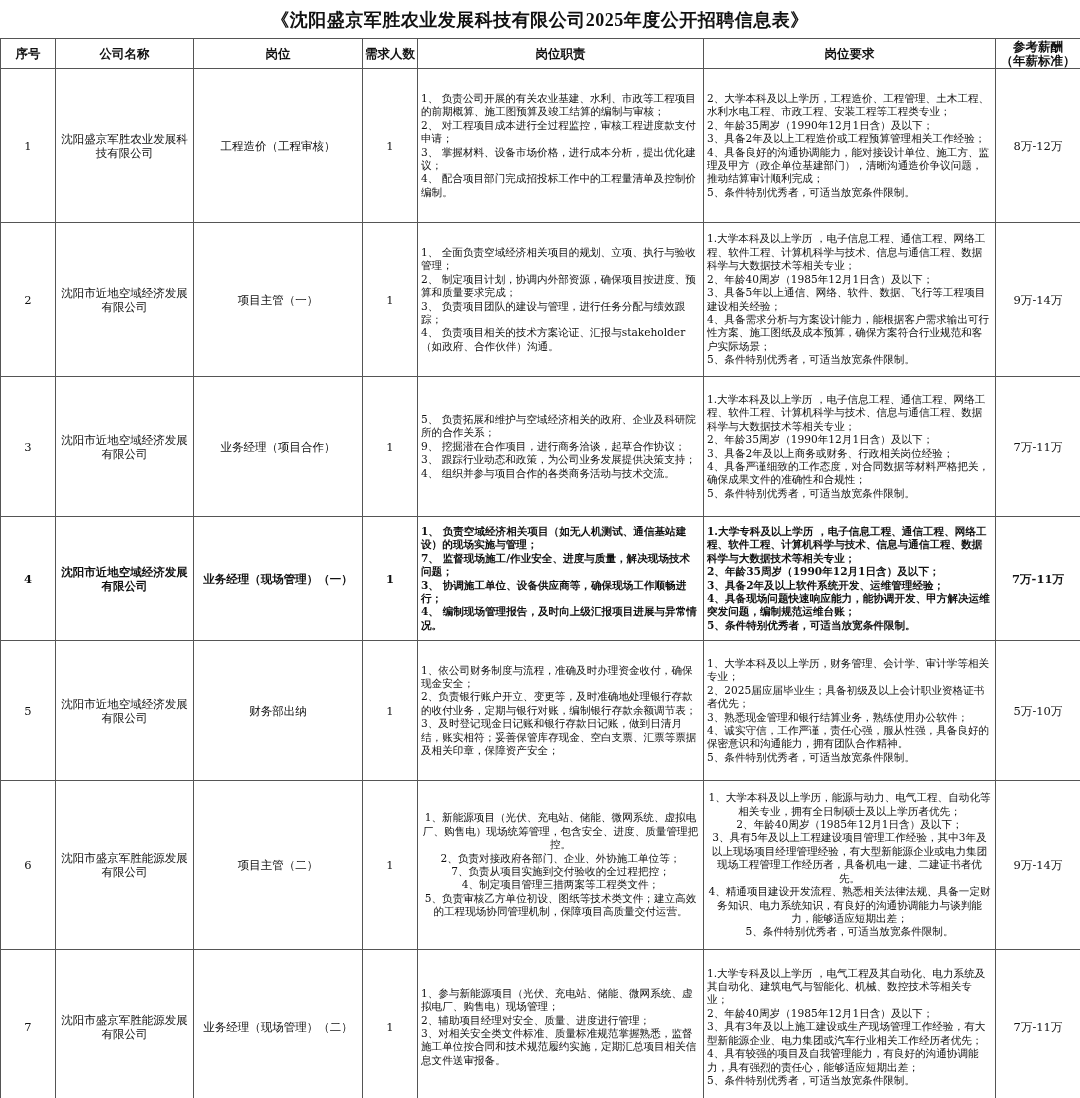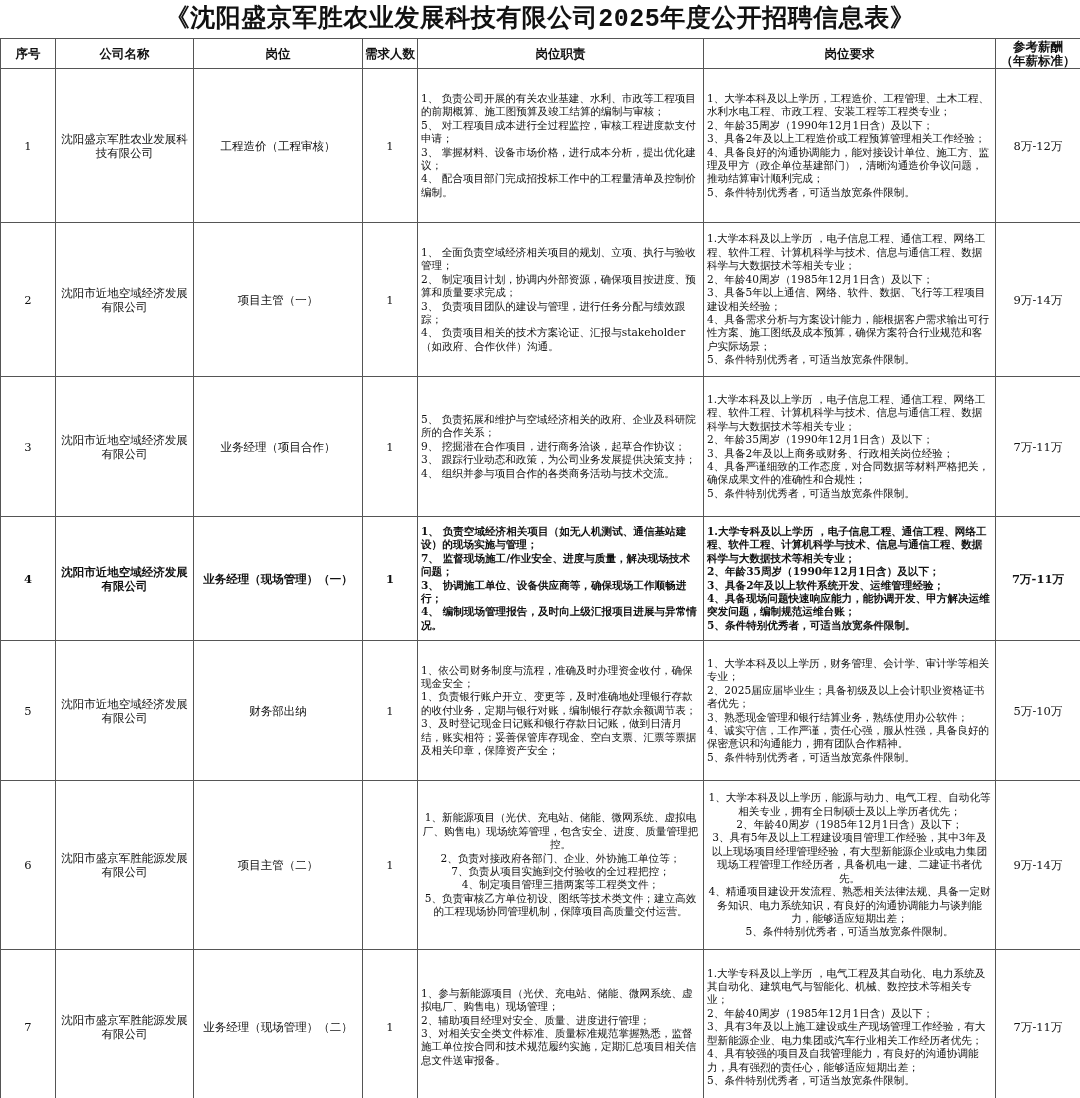--- a/index.html
+++ b/index.html
@@ -1,17 +1,17 @@
 <!DOCTYPE html>
 <html><head>
 <meta charset="utf-8">
 <style>
   html, body { margin:0; padding:0; background:#ffffff; }
   body { width:1080px; height:1098px; overflow:hidden; font-family:"DejaVu Serif","Liberation Serif",serif; color:#111; }
-  .title { height:38px; line-height:40px; text-align:center; font-size:25px; font-weight:bold; letter-spacing:0.5px; font-family:Liberation Mono, monospace; }
+  .title { height:38px; line-height:40px; text-align:center; font-size:18px; font-weight:bold; letter-spacing:0.5px; font-family:Liberation Serif, serif; }
   table { border-collapse:collapse; table-layout:fixed; width:1080px; }
   td, th { border:1px solid #555; padding:0; vertical-align:middle; }
   th { font-weight:bold; font-size:12.5px; text-align:center; height:29px; line-height:14px;margin-top:20px; }
   td.c { text-align:center; font-size:11.5px; line-height:14px; padding:0 2px; }
   td.t { font-size:10.6px; line-height:13.4px; padding:1px 3px 1px 3px; text-align:left; }
   td.t div { margin:0; }
   .r1 td { height:151px; }
   .r2 td { height:151px; }
   .r3 td { height:137px; }
   .r4 td { height:121px;font-weight:bold; }
@@ -49,26 +49,26 @@
     </tr>
   </thead>
   <tbody id="tbody">
       <tr class="r1">
         <td class="c">1</td>
         <td class="c">沈阳盛京军胜农业发展科技有限公司</td>
         <td class="c">工程造价（工程审核）</td>
         <td class="c">1</td>
         <td class="t">
           <div>1、  负责公司开展的有关农业基建、水利、市政等工程项目的前期概算、施工图预算及竣工结算的编制与审核；</div>
-          <div>5、  对工程项目成本进行全过程监控，审核工程进度款支付申请；</div>
+          <div>2、  对工程项目成本进行全过程监控，审核工程进度款支付申请；</div>
           <div>3、  掌握材料、设备市场价格，进行成本分析，提出优化建议；</div>
           <div>4、  配合项目部门完成招投标工作中的工程量清单及控制价编制。</div>
         </td>
         <td class="t">
-          <div>1、大学本科及以上学历，工程造价、工程管理、土木工程、水利水电工程、市政工程、安装工程等工程类专业；</div>
+          <div>2、大学本科及以上学历，工程造价、工程管理、土木工程、水利水电工程、市政工程、安装工程等工程类专业；</div>
           <div>2、年龄35周岁（1990年12月1日含）及以下；</div>
           <div>3、具备2年及以上工程造价或工程预算管理相关工作经验；</div>
           <div>4、具备良好的沟通协调能力，能对接设计单位、施工方、监理及甲方（政企单位基建部门），清晰沟通造价争议问题，推动结算审计顺利完成；</div>
           <div>5、条件特别优秀者，可适当放宽条件限制。</div>
         </td>
         <td class="c">8万-12万</td>
       </tr>
       <tr class="r2">
         <td class="c">2</td>
         <td class="c">沈阳市近地空域经济发展有限公司</td>
@@ -129,21 +129,21 @@
         </td>
         <td class="c">7万-11万</td>
       </tr>
       <tr class="r5">
         <td class="c">5</td>
         <td class="c">沈阳市近地空域经济发展有限公司</td>
         <td class="c">财务部出纳</td>
         <td class="c">1</td>
         <td class="t">
           <div>1、依公司财务制度与流程，准确及时办理资金收付，确保现金安全；</div>
-          <div>1、负责银行账户开立、变更等，及时准确地处理银行存款的收付业务，定期与银行对账，编制银行存款余额调节表；</div>
+          <div>2、负责银行账户开立、变更等，及时准确地处理银行存款的收付业务，定期与银行对账，编制银行存款余额调节表；</div>
           <div>3、及时登记现金日记账和银行存款日记账，做到日清月结，账实相符；妥善保管库存现金、空白支票、汇票等票据及相关印章，保障资产安全；</div>
         </td>
         <td class="t">
           <div>1、大学本科及以上学历，财务管理、会计学、审计学等相关专业；</div>
           <div>2、2025届应届毕业生；具备初级及以上会计职业资格证书者优先；</div>
           <div>3、熟悉现金管理和银行结算业务，熟练使用办公软件；</div>
           <div>4、诚实守信，工作严谨，责任心强，服从性强，具备良好的保密意识和沟通能力，拥有团队合作精神。</div>
           <div>5、条件特别优秀者，可适当放宽条件限制。</div>
         </td>
         <td class="c">5万-10万</td>

